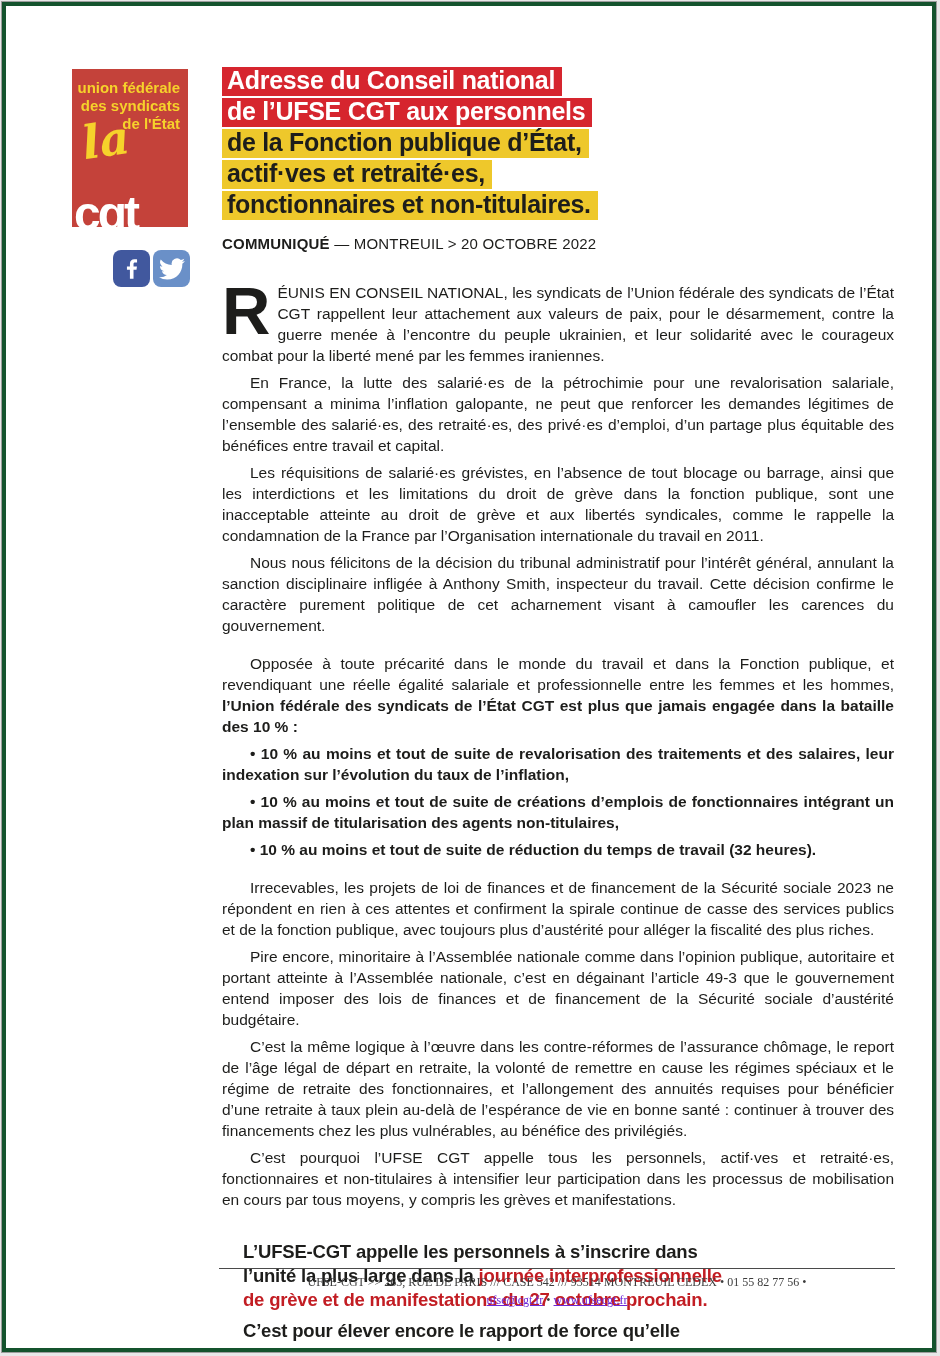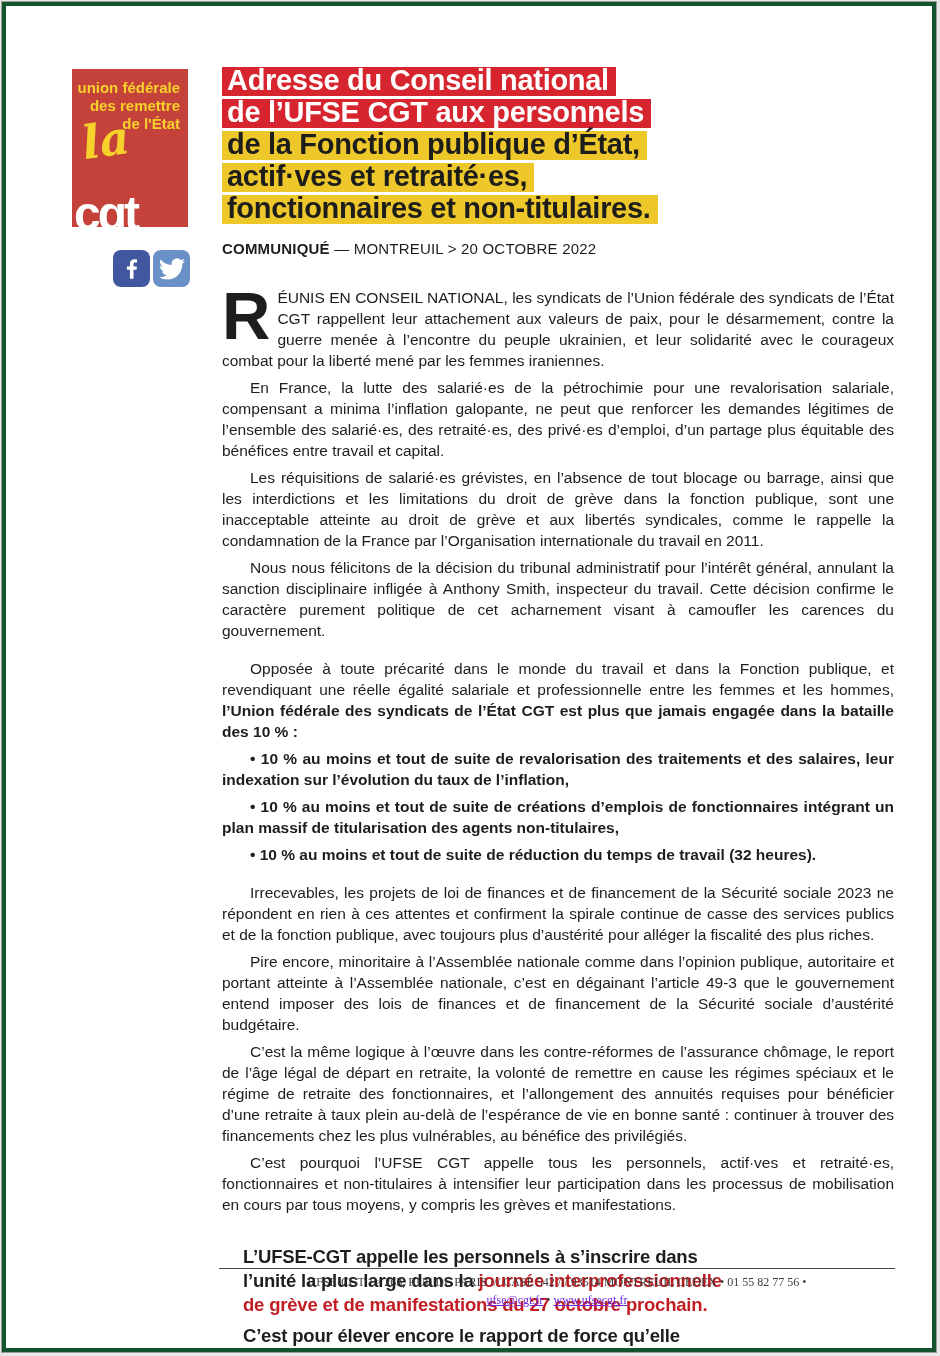--- a/index.html
+++ b/index.html
@@ -39,21 +39,21 @@
   .social-btn svg { width:26px; height:26px; }
   .fb { background:#41589e; }
   .tw { background:#6a90c8; }
 
   
   .main-col { position:absolute; left:216px; top:61px; width:672px; }
 
   .title-block { margin:0 0 14px 0; }
   .title-line { line-height:27px; margin-bottom:1px; white-space:nowrap; }
   .title-line span {
-    display:inline-block; font-size:29px; font-weight:bold;
+    display:inline-block; font-size:25px; font-weight:bold;
     padding:0px 7px 2px 5px; letter-spacing:-0.3px;text-align:right;
   }
   .hl-red span { background:#d6252e; color:#ffffff; }
   .hl-yellow span { background:#eec82b; color:#1d1d1b; }
 
   .kicker { font-size:15px; letter-spacing:0.2px; color:#1d1d1b; margin-bottom:30px; }
   .kicker b { font-weight:bold; }
 
   .article { font-size:15.5px; line-height:21px; text-align:justify; }
   .article p { margin:0 0 6px 0; text-indent:28px; }
@@ -81,21 +81,21 @@
 </style>
 </head>
 <body>
 
 <div class="page">
 
   <div class="logo-col">
     <div class="logo-box">
       <div class="logo-org">
         <div>union fédérale</div>
-        <div>des remettre</div>
+        <div>des syndicats</div>
         <div>de l'État</div>
       </div>
       <div class="logo-la">la</div>
       <div class="logo-cgt">cgt</div>
     </div>
     <div class="social-row">
       <div class="social-btn fb">
         <svg viewBox="0 0 24 24">
             <path fill="#ffffff" d="M13.4 21v-8.2h2.76l.41-3.2H13.4V7.55c0-.93.26-1.56 1.59-1.56h1.68V3.13C16.4 3.05 15.4 3 14.2 3c-2.44 0-4.12 1.49-4.12 4.23v2.36H7.33v3.2h2.75V21h3.32z"></path>
           </svg>

